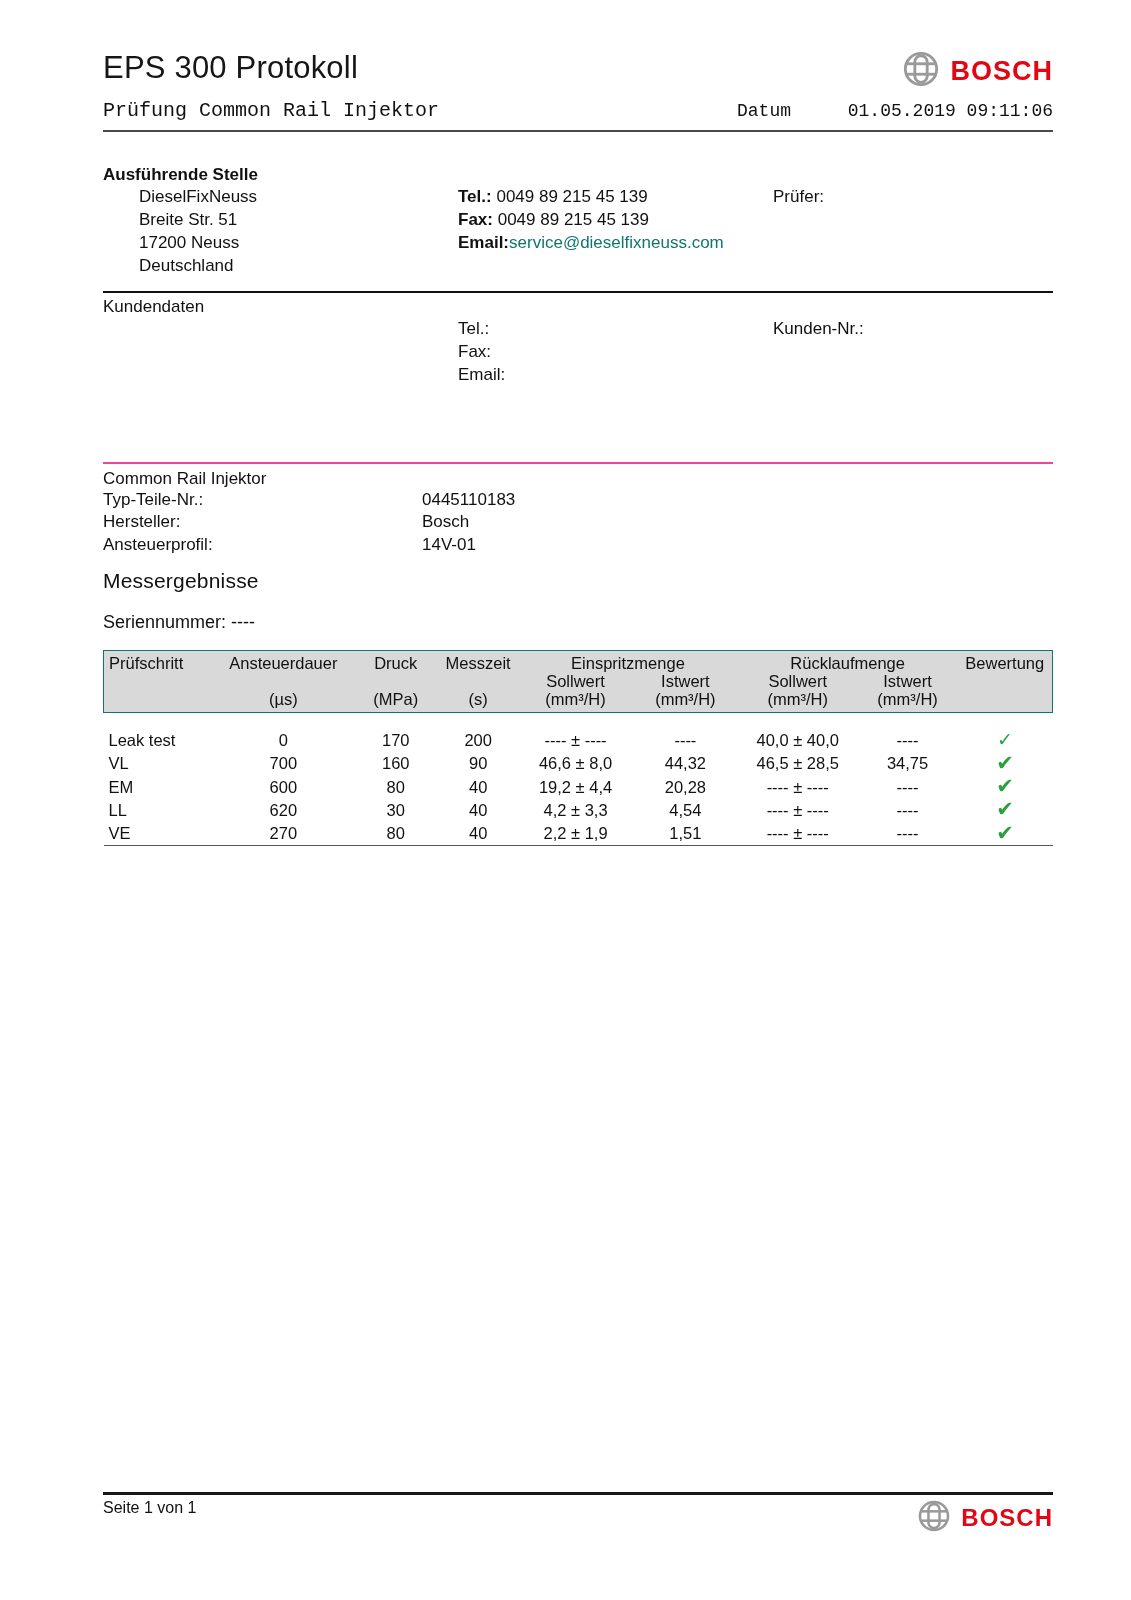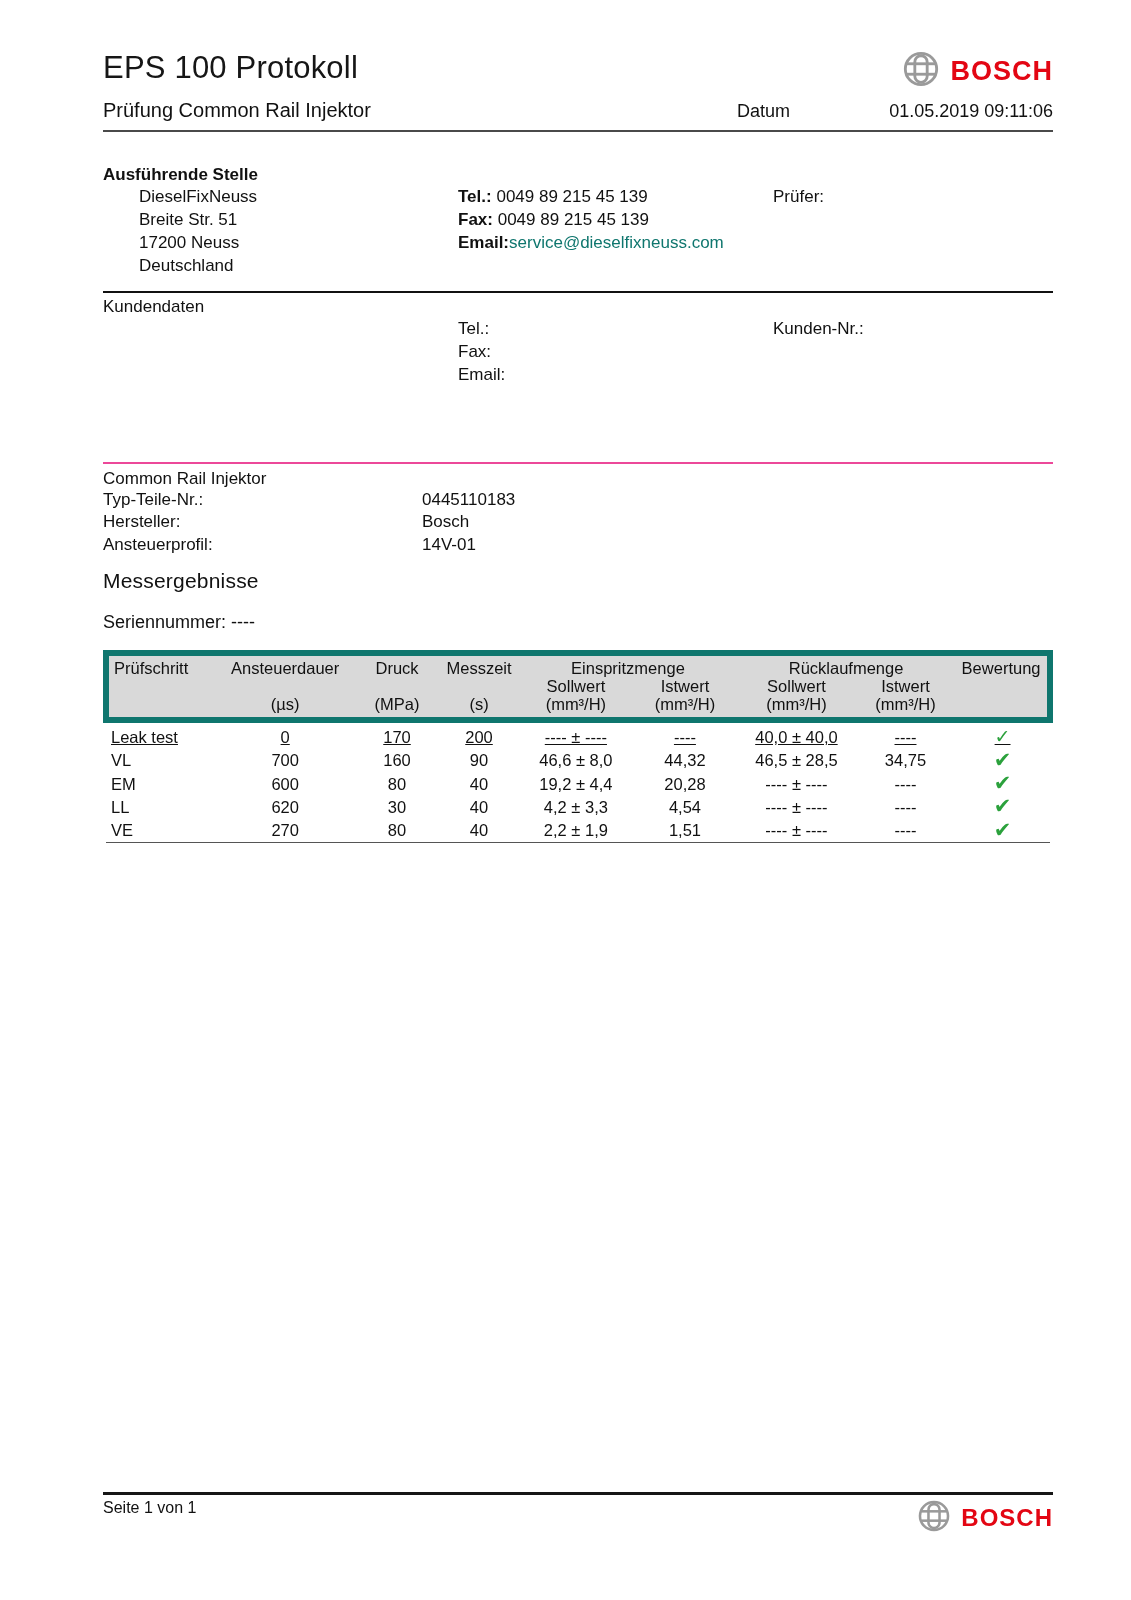--- a/index.html
+++ b/index.html
@@ -44,20 +44,21 @@
     font-size: 27px;
     letter-spacing: 1px;
   }
   .brand-word.small { font-size: 24px; }
   .hdr-row2 {
     display: flex;
     align-items: baseline;
     margin-top: 7px;
     padding-bottom: 8px;
     border-bottom: 2px solid #4a4a4a;
+    font-family: Liberation Mono, monospace;
   }
   .subtitle {
     font-size: 20px;
     font-weight: 500;
     flex: 0 0 634px;
   }
   .date-label { font-size: 18px; flex: 1; }
   .date-value { font-size: 18px; text-align: right; }
 
   
@@ -94,30 +95,30 @@
     background: #d9d9d9;
   }
   table.results thead tr:first-child th { padding-top: 3px; }
   table.results th {
     font-weight: 400;
     text-align: center;
     padding: 0 2px;
     line-height: 18px;
     border: none;
   }
-  table.results thead { border: 6px solid #0f766e; }
+  table.results thead { border: 1px solid #0f766e; }
   table.results thead tr:last-child th { padding-bottom: 4px; }
   table.results th.left, table.results td.left { text-align: left; padding-left: 5px; }
   table.results td {
     text-align: center;
     line-height: 22.4px;
     padding: 0 2px;
   }
   table.results tbody { border-bottom: 1.5px solid #555; }
-  table.results tbody tr:first-child td { padding-top: 3px; text-decoration: underline; }
+  table.results tbody tr:first-child td { padding-top: 16px; }
   .check {
     color: #2ba13c;
     font-size: 19px;
     line-height: 22px;
   }
   .check.heavy { font-size: 21px; }
 
   
   .footer {
     position: absolute;
@@ -132,21 +133,21 @@
   }
   .footer .page-num { font-size: 16px; }
 </style>
 </head>
 <body>
 
 <div class="page">
   <div class="content">
 
     <div class="hdr-row1">
-      <div class="doc-title">EPS 100 Protokoll</div>
+      <div class="doc-title">EPS 300 Protokoll</div>
       <div class="brand">
         <span>
           <svg width="38" height="38" viewBox="0 0 40 40">
             <circle cx="20" cy="20" r="16.5" fill="none" stroke="#9a9a9a" stroke-width="3"></circle>
             <rect x="13.5" y="6" width="13" height="28" rx="6.5" fill="none" stroke="#9a9a9a" stroke-width="3"></rect>
             <line x1="5" y1="14.5" x2="35" y2="14.5" stroke="#9a9a9a" stroke-width="3"></line>
             <line x1="5" y1="25.5" x2="35" y2="25.5" stroke="#9a9a9a" stroke-width="3"></line>
           </svg>
         </span>
         <span class="brand-word">BOSCH</span>

